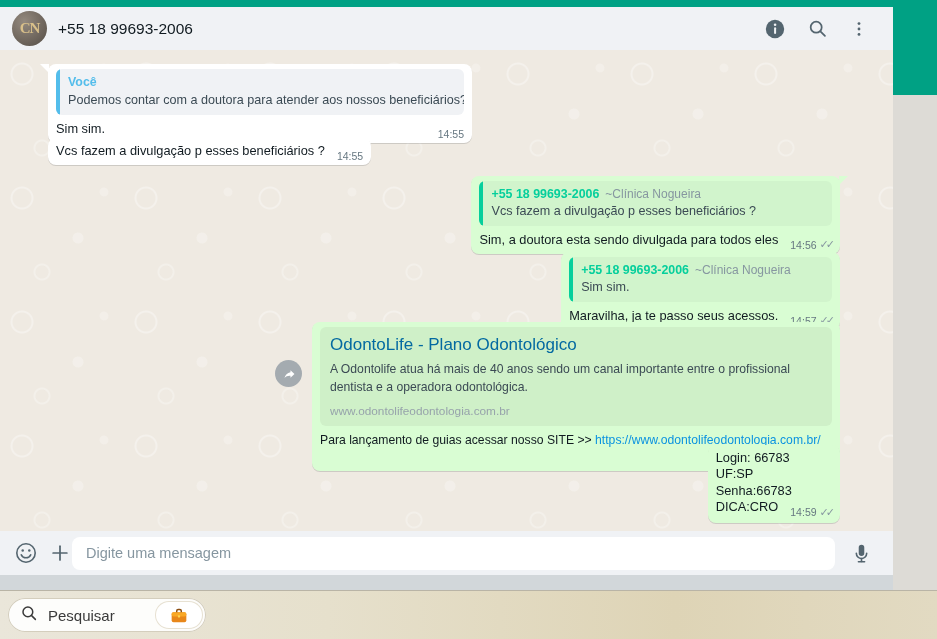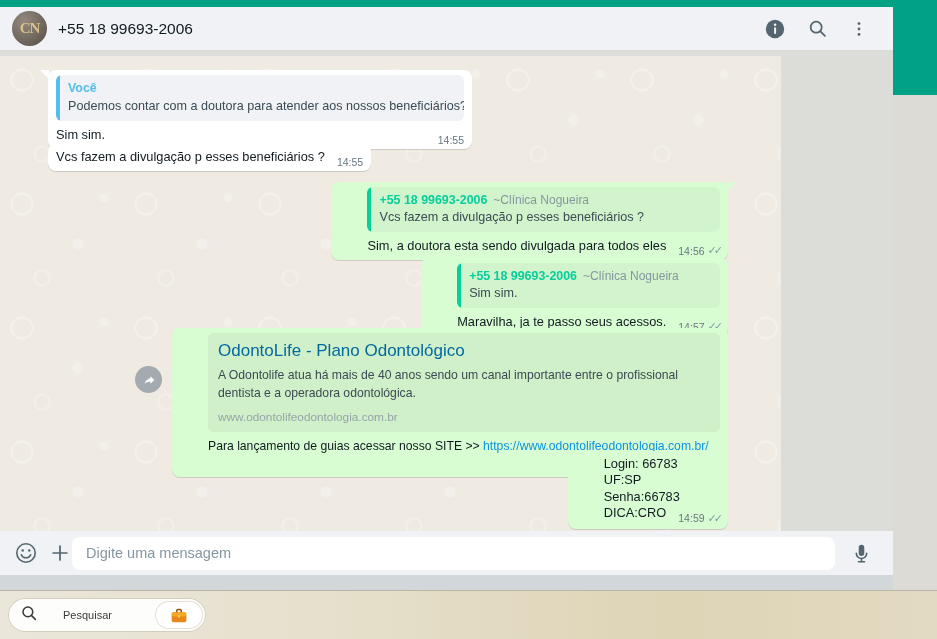--- a/index.html
+++ b/index.html
@@ -18,32 +18,32 @@
   .wa-header{position:absolute;left:0;top:7px;width:893px;height:43px;background:#f0f2f5;display:flex;align-items:center;}
   .avatar{width:35px;height:35px;border-radius:50%;margin-left:12px;flex:0 0 auto;
     background:radial-gradient(circle at 35% 30%,#93897e,#6e655c 60%,#544d45);
     display:flex;align-items:center;justify-content:center;
     color:#d9c08a;font-family:"Liberation Serif",serif;font-weight:bold;font-size:15px;letter-spacing:-1px;}
   .chat-title{margin-left:11px;font-size:15.5px;color:#111b21;}
   .header-actions{margin-left:auto;display:flex;align-items:center;gap:18px;margin-right:22px;}
   .icon-btn{width:24px;height:24px;display:flex;align-items:center;justify-content:center;cursor:pointer;}
 
   
-  .chat-area{position:absolute;left:0;top:50px;width:781px;height:481px;
+  .chat-area{position:absolute;left:0;top:50px;width:893px;height:481px;
     background-color:#efeae2;
     background-image:
       radial-gradient(circle at 22px 24px, rgba(255,255,255,0) 9px, rgba(255,255,255,.33) 10px 11px, rgba(255,255,255,0) 12px),
       radial-gradient(circle at 78px 64px, rgba(255,255,255,.26) 5px, rgba(255,255,255,0) 6px),
       radial-gradient(circle at 42px 98px, rgba(255,255,255,0) 6px, rgba(255,255,255,.28) 7px 8px, rgba(255,255,255,0) 9px),
       radial-gradient(circle at 104px 18px, rgba(255,255,255,.24) 4px, rgba(255,255,255,0) 5px);
-    background-size:124px 124px;margin-top:6px;}
+    background-size:124px 124px;}
   .msg{position:absolute;border-radius:8px;box-shadow:0 1px .5px rgba(11,20,26,.15);
     font-size:12.8px;color:#111b21;}
   .msg.in{background:#ffffff;}
-  .msg.out{background:#d9fdd3;padding-left:28px;}
+  .msg.out{background:#d9fdd3;}
   .msg .inner{padding:5px 8px 7px 8px;}
   .tail-left::before{content:"";position:absolute;top:0;left:-8px;border-top:9px solid #fff;border-left:9px solid transparent;}
   .tail-right::before{content:"";position:absolute;top:0;right:-8px;border-top:9px solid #d9fdd3;border-right:9px solid transparent;}
   .quote{position:relative;border-radius:6px;padding:6px 10px 8px 12px;margin-bottom:6px;overflow:hidden;cursor:pointer;}
   .quote .bar{position:absolute;left:0;top:0;bottom:0;width:4px;}
   .msg.in  .quote{background:#f0f2f5;}
   .msg.in  .quote .bar{background:#53bdeb;}
   .msg.in  .q-author{color:#53bdeb;}
   .msg.out .quote{background:#d1f4cc;}
   .msg.out .quote .bar{background:#06cf9c;}
@@ -75,21 +75,21 @@
   .mic-btn{margin-left:12px;}
 
   
   .taskbar{position:absolute;left:0;top:590px;width:937px;height:49px;
     border-top:1px solid #b9b4a6;box-sizing:border-box;
     background:linear-gradient(90deg,#eae6da 0%,#e6e0cc 35%,#ded4b6 72%,#e2dac2 100%);}
   .search-pill{position:absolute;left:8px;top:7px;width:198px;height:34px;border-radius:17px;
     background:rgba(255,255,255,.9);box-shadow:inset 0 0 0 1px #d4cebd;
     display:flex;align-items:center;cursor:pointer;}
   .search-pill .glyph{margin-left:12px;}
-  .search-label{margin-left:25px;font-size:11px;color:#3a3a3a;}
+  .search-label{margin-left:10px;font-size:15px;color:#3a3a3a;}
   .search-img{margin-left:auto;margin-right:3px;width:48px;height:28px;border-radius:14px;background:#fff;
     box-shadow:inset 0 0 0 1px #e7e1d2;display:flex;align-items:center;justify-content:center;}
 </style>
 </head>
 <body>
 
 <div class="wa-window">
   <div class="top-strip"></div>
 
   <div class="wa-header">

